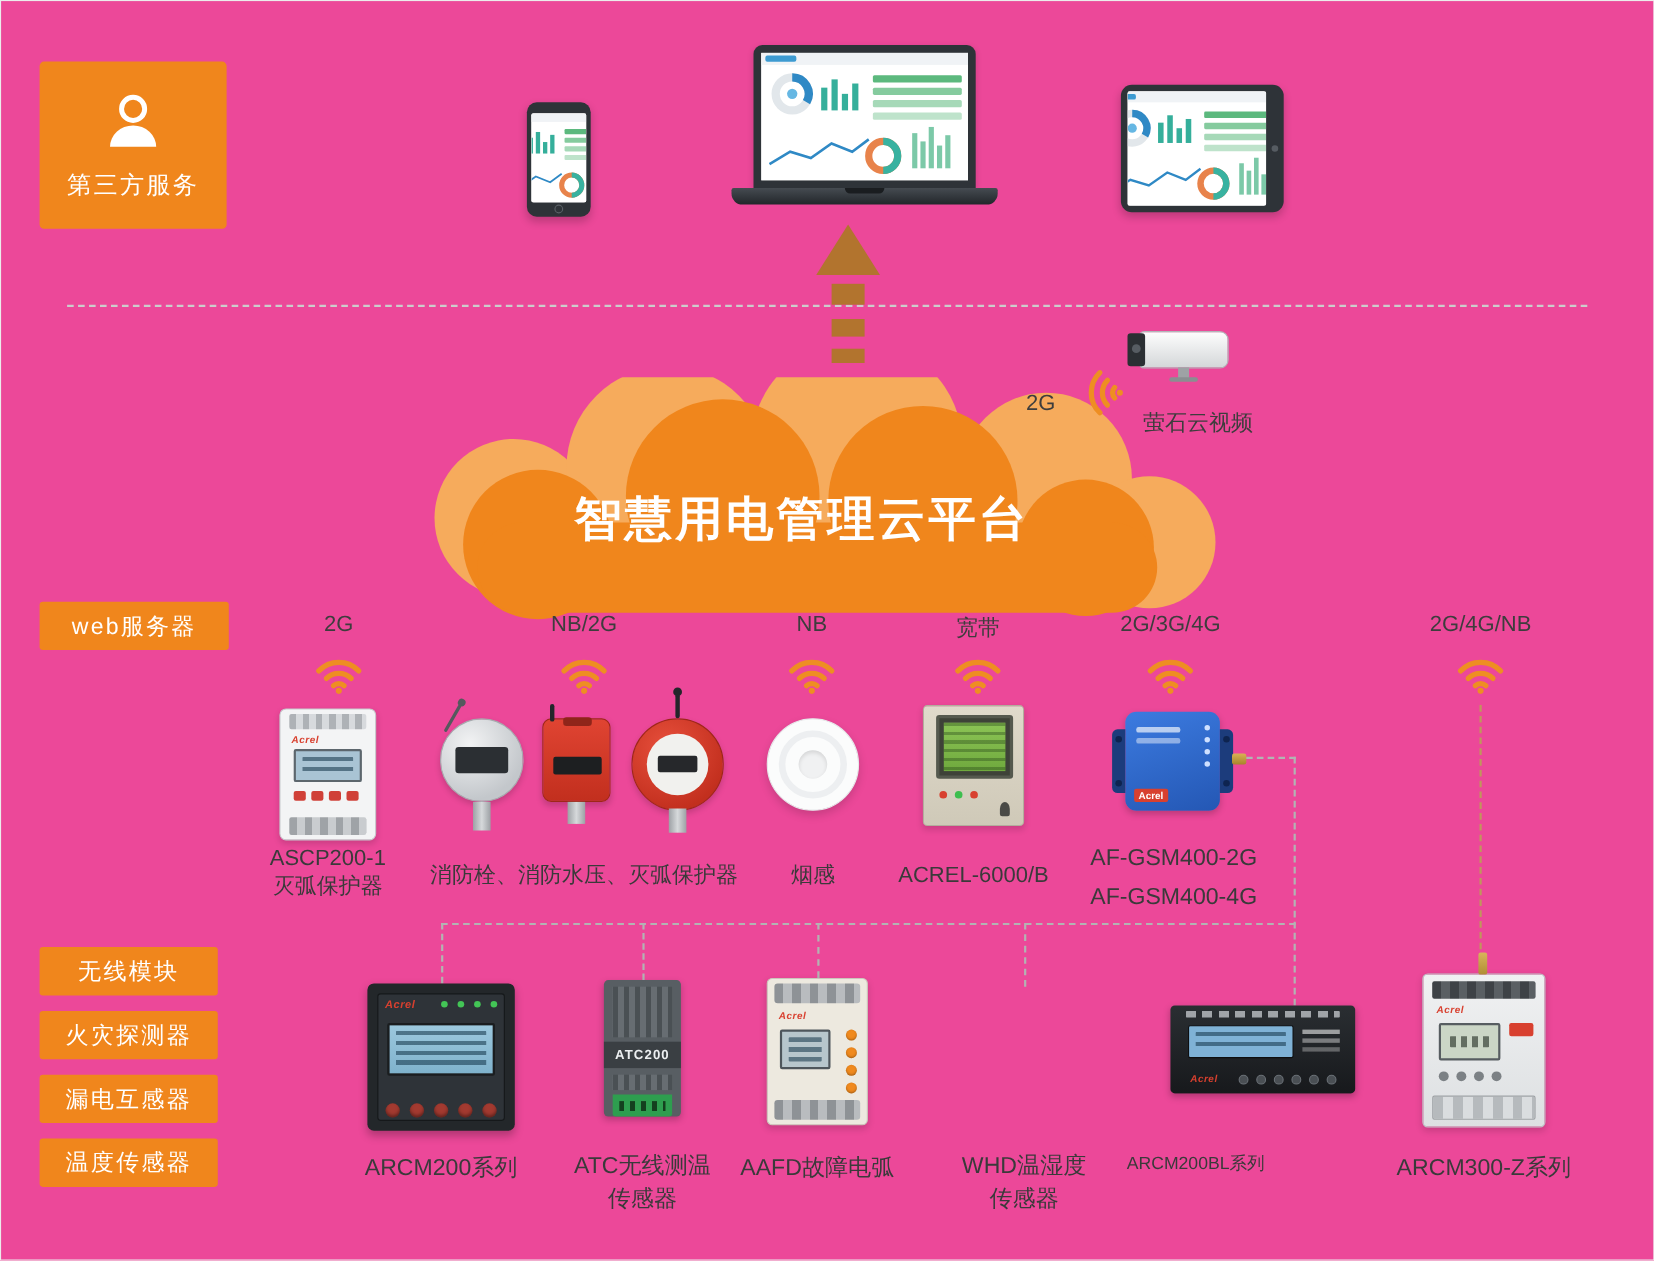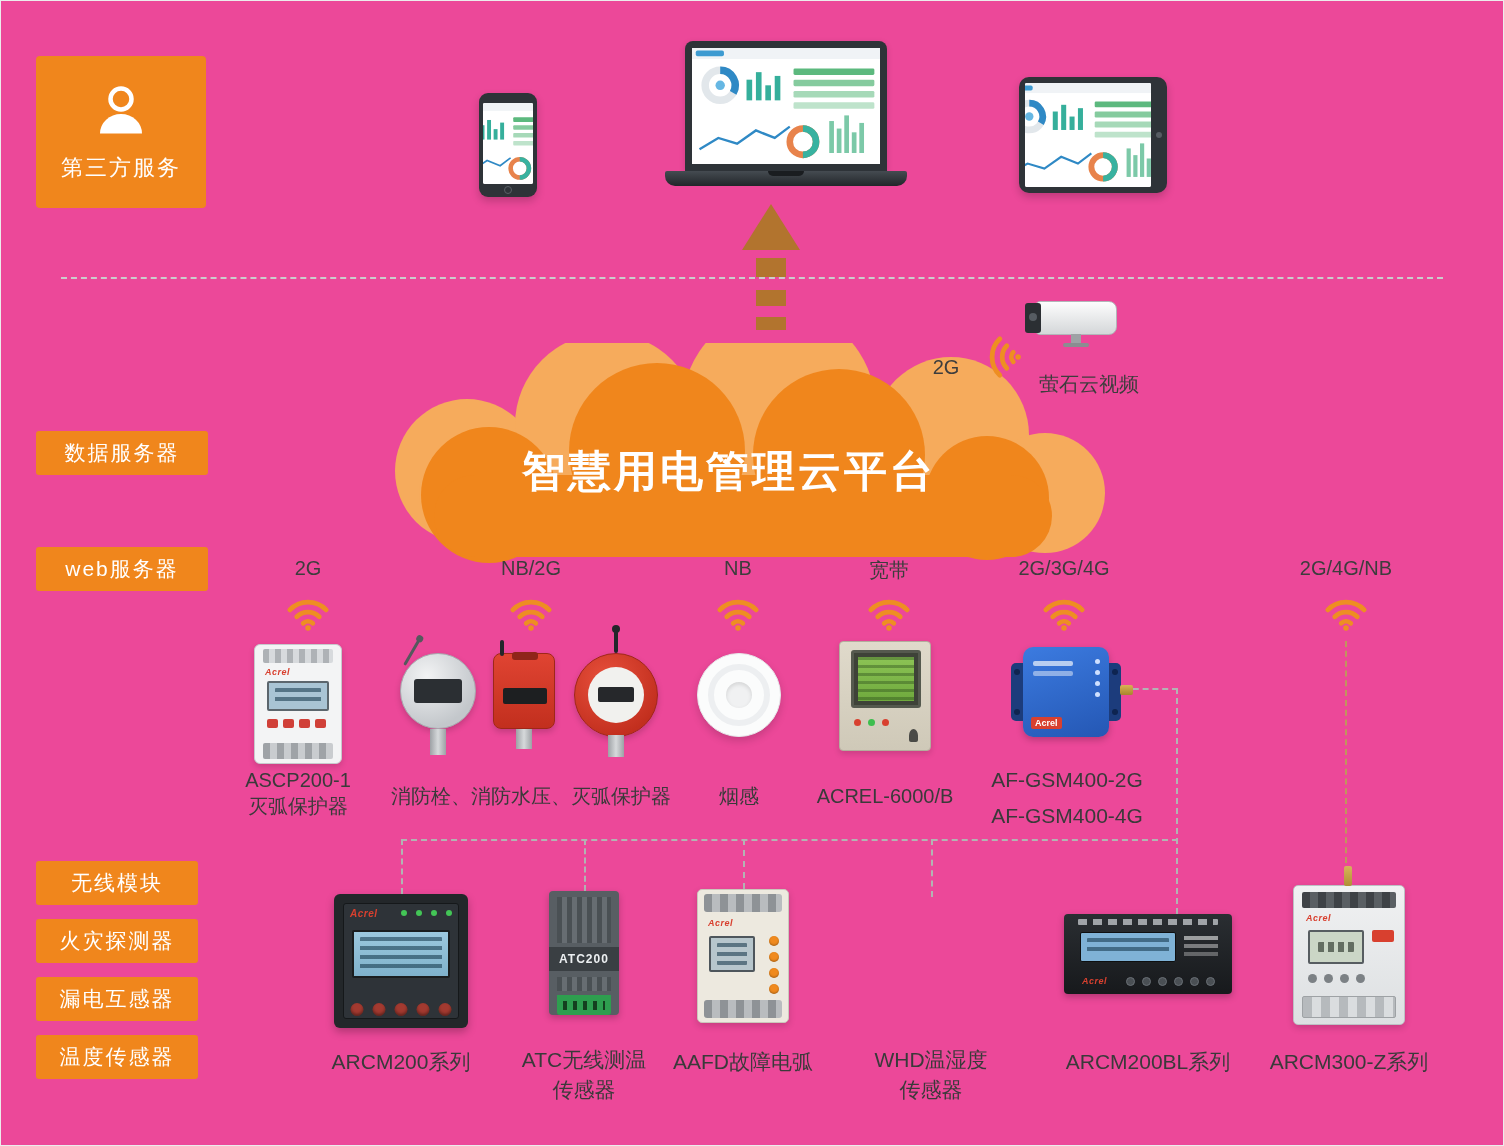--- a/index.html
+++ b/index.html
@@ -85,21 +85,21 @@
   .lb-smoke{left:688px;top:783px;width:100px}
   .lb-a6k{left:784px;top:783px;width:200px}
   .lb-gsm1{left:966px;top:766px;width:200px;font-size:21px}
   .lb-gsm2{left:966px;top:802px;width:200px;font-size:21px}
   .lb-f0{left:300px;top:1048px;width:200px;font-size:21px}
   .lb-f1a{left:493px;top:1046px;width:180px;font-size:21px}
   .lb-f1b{left:493px;top:1076px;width:180px;font-size:21px}
   .lb-f2{left:642px;top:1048px;width:200px;font-size:21px}
   .lb-f3a{left:840px;top:1046px;width:180px;font-size:21px}
   .lb-f3b{left:840px;top:1076px;width:180px;font-size:21px}
-  .lb-f4{left:1037px;top:1048px;width:220px;font-size:21px}
+  .lb-f4{left:976px;top:1048px;width:220px;font-size:16px}
   .lb-f5{left:1248px;top:1048px;width:200px;font-size:21px}
 
   .dev{position:absolute;z-index:2}
   .lcd{position:absolute}
   .lcd::after{content:"";position:absolute;inset:5px 6px;background:repeating-linear-gradient(180deg,rgba(16,50,70,.55) 0 4px,transparent 4px 9px);border-radius:1px}
   .brand{position:absolute;color:#D8402F;font-size:9px;font-weight:bold;font-style:italic;letter-spacing:.5px}
 
   
   .dev-ascp{left:253px;top:643px;width:88px;height:120px;background:#F3F4F5;border:1px solid #C7CACD;border-radius:6px;box-shadow:0 3px 6px rgba(0,0,0,.14)}
   .ascp-top{position:absolute;top:4px;left:8px;right:8px;height:14px;background:repeating-linear-gradient(90deg,#AEB2B6 0 6px,#D7DADD 6px 12px);border-radius:2px}
@@ -335,21 +335,20 @@
     </g>
     <circle cx="30" cy="47" r="3.2" fill="currentColor"></circle>
   </svg>
   <div class="abs cam">
     <div class="cam-body"></div>
     <div class="cam-lens"></div>
     <div class="cam-mount"></div>
   </div>
   <div class="abs cam-label">萤石云视频</div>
 
-  <div class="obox srv s0">数据服务器</div>
   <div class="obox mod m0">无线模块</div>
 
   <div class="obox srv s2">web服务器</div>
   <div class="obox mod m1">火灾探测器</div>
   <div class="obox mod m2">漏电互感器</div>
   <div class="obox mod m3">温度传感器</div>
 
   <div class="sig c1">2G</div>
   <div class="sig c2">NB/2G</div>
   <div class="sig c3">NB</div>

